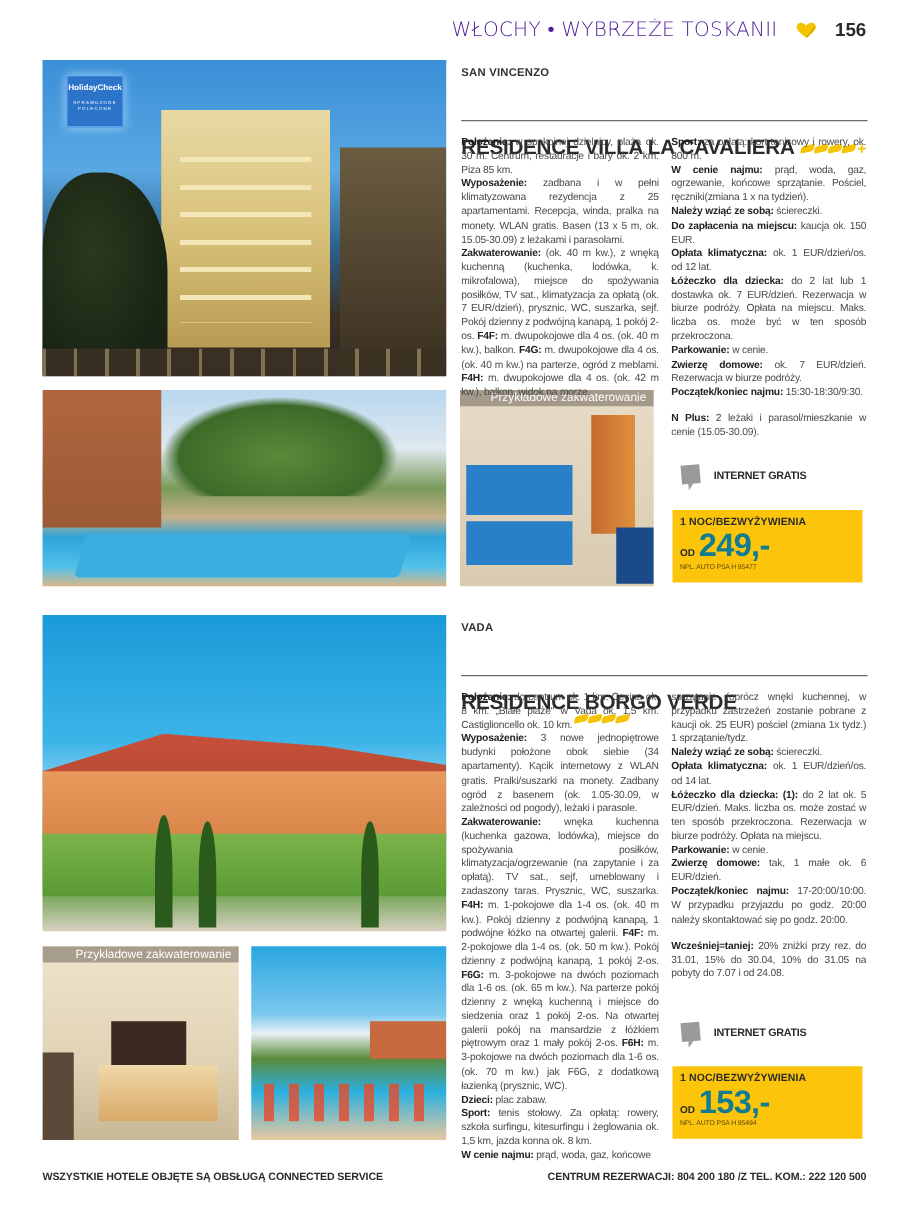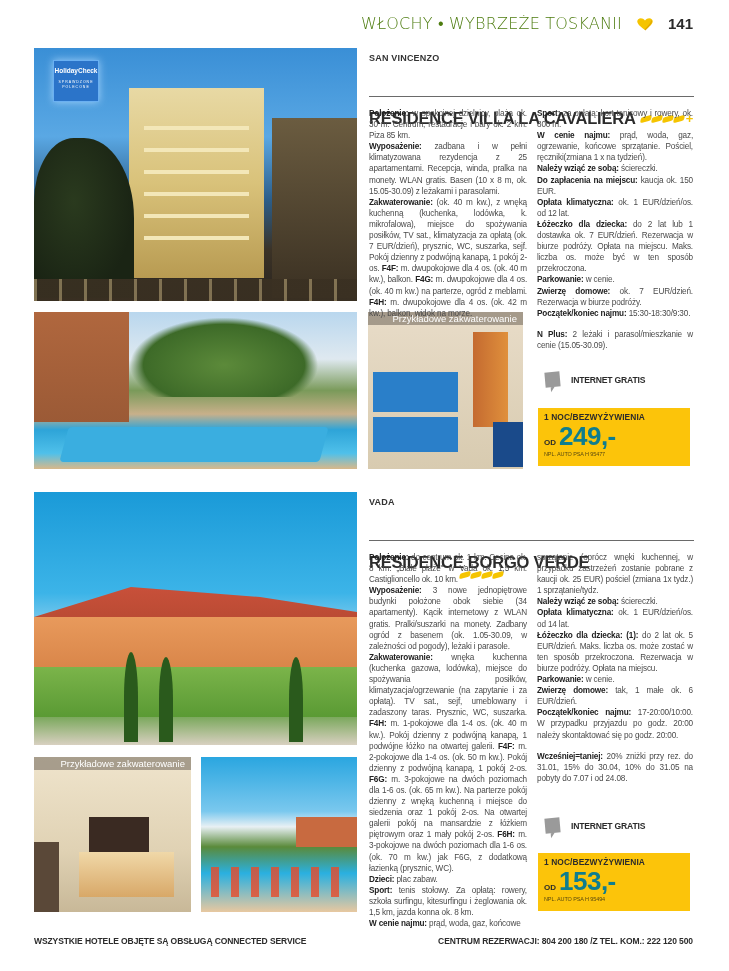--- a/index.html
+++ b/index.html
@@ -1,20 +1,20 @@
 <!DOCTYPE html>
 <html><head>
   <meta charset="utf-8">
   <style>
     * { box-sizing: border-box; margin: 0; padding: 0; }
     html, body { width: 729px; height: 971px; background: #ffffff; overflow: hidden; }
     body { position: relative; font-family: "Liberation Sans", sans-serif; color: #3a3a3a; }
 
     .header { position: absolute; top: 14px; right: 36px; display: flex; align-items: center; gap: 0; }
-    .header .title { font-size: 16px; color: #4d7c0f; letter-spacing: 0.2px; font-family: "DejaVu Sans", sans-serif; font-weight: 300; }
+    .header .title { font-size: 16px; color: #4c1d95; letter-spacing: 0.2px; font-family: "DejaVu Sans", sans-serif; font-weight: 300; }
     .header .heart { width: 18px; height: 14px; margin: 0 14px 0 14px; position: relative; }
     .header .pagenum { font-size: 15px; font-weight: bold; color: #2b2b2b; }
 
     .photo { position: absolute; overflow: hidden; }
     .photo .cap { position: absolute; top: 0; left: 0; right: 0; height: 13px; background: rgba(110,100,90,0.55); color: #fff; font-size: 9.5px; text-align: right; padding-right: 6px; line-height: 13px; font-family: "Liberation Sans Narrow", "Liberation Sans", sans-serif; }
 
     .hc-badge { position: absolute; left: 19px; top: 12px; width: 46px; height: 42px; background: #2b74c9; border: 1px solid #6ab0f2; box-shadow: 0 0 8px rgba(180,220,255,0.8); color: #fff; text-align: center; }
     .hc-badge .n { font-size: 6.5px; font-weight: bold; margin-top: 6px; }
     .hc-badge .s { font-size: 3.5px; letter-spacing: 1px; margin-top: 6px; line-height: 5px; }
 
@@ -48,21 +48,21 @@
 <body>
 
 <div class="header">
   <span class="title">WŁOCHY • WYBRZEŻE TOSKANII</span>
   <span class="heart">
     <svg width="18" height="14" viewBox="0 0 18 14">
         <path d="M9 13 C2 8 0 5 2 2.5 C4 0.5 7 1 9 3.5 C11 1 14 0.5 16 2.5 C18 5 16 8 9 13Z" fill="#f5c400"></path>
         <path d="M9 13 C13 9 16 6 15.5 3.5" stroke="#e0a800" stroke-width="1.2" fill="none"></path>
       </svg>
   </span>
-  <span class="pagenum">141</span>
+  <span class="pagenum">156</span>
 </div>
 
 <div class="photo" style="left:34px;top:48px;width:323px;height:253px;background:linear-gradient(180deg,#3a8fd6 0%,#5aa8e4 35%,#2c5e8a 60%,#3b3226 80%,#2a2520 100%);">
   <div style="position:absolute;left:95px;top:40px;width:135px;height:190px;background:linear-gradient(180deg,#e8d9a4 0%,#d9c27a 50%,#b89b52 100%);"></div>
   <div style="position:absolute;left:110px;top:60px;width:105px;height:150px;background:repeating-linear-gradient(180deg,transparent 0,transparent 18px,#f3e7b8 18px,#f3e7b8 22px);"></div>
   <div style="position:absolute;left:0;top:90px;width:100px;height:160px;background:radial-gradient(ellipse at 40% 40%,#2a3a1e 0%,#1a2414 70%);border-radius:40% 50% 0 0;"></div>
   <div style="position:absolute;right:0;top:70px;width:85px;height:180px;background:linear-gradient(180deg,#6b5c40 0%,#3a3022 100%);"></div>
   <div style="position:absolute;left:0;bottom:0;width:100%;height:22px;background:repeating-linear-gradient(90deg,#8a7a58 0,#8a7a58 3px,#3a3022 3px,#3a3022 25px);opacity:0.9;"></div>
   <div class="hc-badge">
     <div class="n">HolidayCheck</div>
@@ -93,21 +93,21 @@
       <i></i>
       <i></i>
       <i></i>
       <b>+</b>
     </span>
 </div>
 <div class="rule" style="left:369px;top:96px;width:325px;"></div>
 
 <div class="col" style="left:369px;top:108px;width:158px;" id="h1c1">
     <p><span class="k">Położenie:</span><span> w spokojnej dzielnicy, plaża ok. 30 m. Centrum, restauracje i bary ok. 2 km. Piza 85 km.</span></p>
-    <p><span class="k">Wyposażenie:</span><span> zadbana i w pełni klimatyzowana rezydencja z 25 apartamentami. Recepcja, winda, pralka na monety. WLAN gratis. Basen (10 x 8 m, ok. 15.05-30.09) z leżakami i parasolami.</span></p>
+    <p><span class="k">Wyposażenie:</span><span> zadbana i w pełni klimatyzowana rezydencja z 25 apartamentami. Recepcja, winda, pralka na monety. WLAN gratis. Basen (13 x 5 m, ok. 15.05-30.09) z leżakami i parasolami.</span></p>
     <p><span class="k">Zakwaterowanie:</span><span> (ok. 40 m kw.), z wnęką kuchenną (kuchenka, lodówka, k. mikrofalowa), miejsce do spożywania posiłków, TV sat., klimatyzacja za opłatą (ok. 7 EUR/dzień), prysznic, WC, suszarka, sejf. Pokój dzienny z podwójną kanapą, 1 pokój 2-os. </span><span class="k">F4F:</span><span> m. dwupokojowe dla 4 os. (ok. 40 m kw.), balkon. </span><span class="k">F4G:</span><span> m. dwupokojowe dla 4 os. (ok. 40 m kw.) na parterze, ogród z meblami. </span><span class="k">F4H:</span><span> m. dwupokojowe dla 4 os. (ok. 42 m kw.), balkon, widok na morze.</span></p>
   </div>
 <div class="col" style="left:537px;top:108px;width:156px;" id="h1c2">
     <p><span class="k">Sport:</span><span> za opłatą: kort tenisowy i rowery, ok. 800 m.</span></p>
     <p><span class="k">W cenie najmu:</span><span> prąd, woda, gaz, ogrzewanie, końcowe sprzątanie. Pościel, ręczniki(zmiana 1 x na tydzień).</span></p>
     <p><span class="k">Należy wziąć ze sobą:</span><span> ściereczki.</span></p>
     <p><span class="k">Do zapłacenia na miejscu:</span><span> kaucja ok. 150 EUR.</span></p>
     <p><span class="k">Opłata klimatyczna:</span><span> ok. 1 EUR/dzień/os. od 12 lat.</span></p>
     <p><span class="k">Łóżeczko dla dziecka:</span><span> do 2 lat lub 1 dostawka ok. 7 EUR/dzień. Rezerwacja w biurze podróży. Opłata na miejscu. Maks. liczba os. może być w ten sposób przekroczona.</span></p>
     <p><span class="k">Parkowanie:</span><span> w cenie.</span></p>

